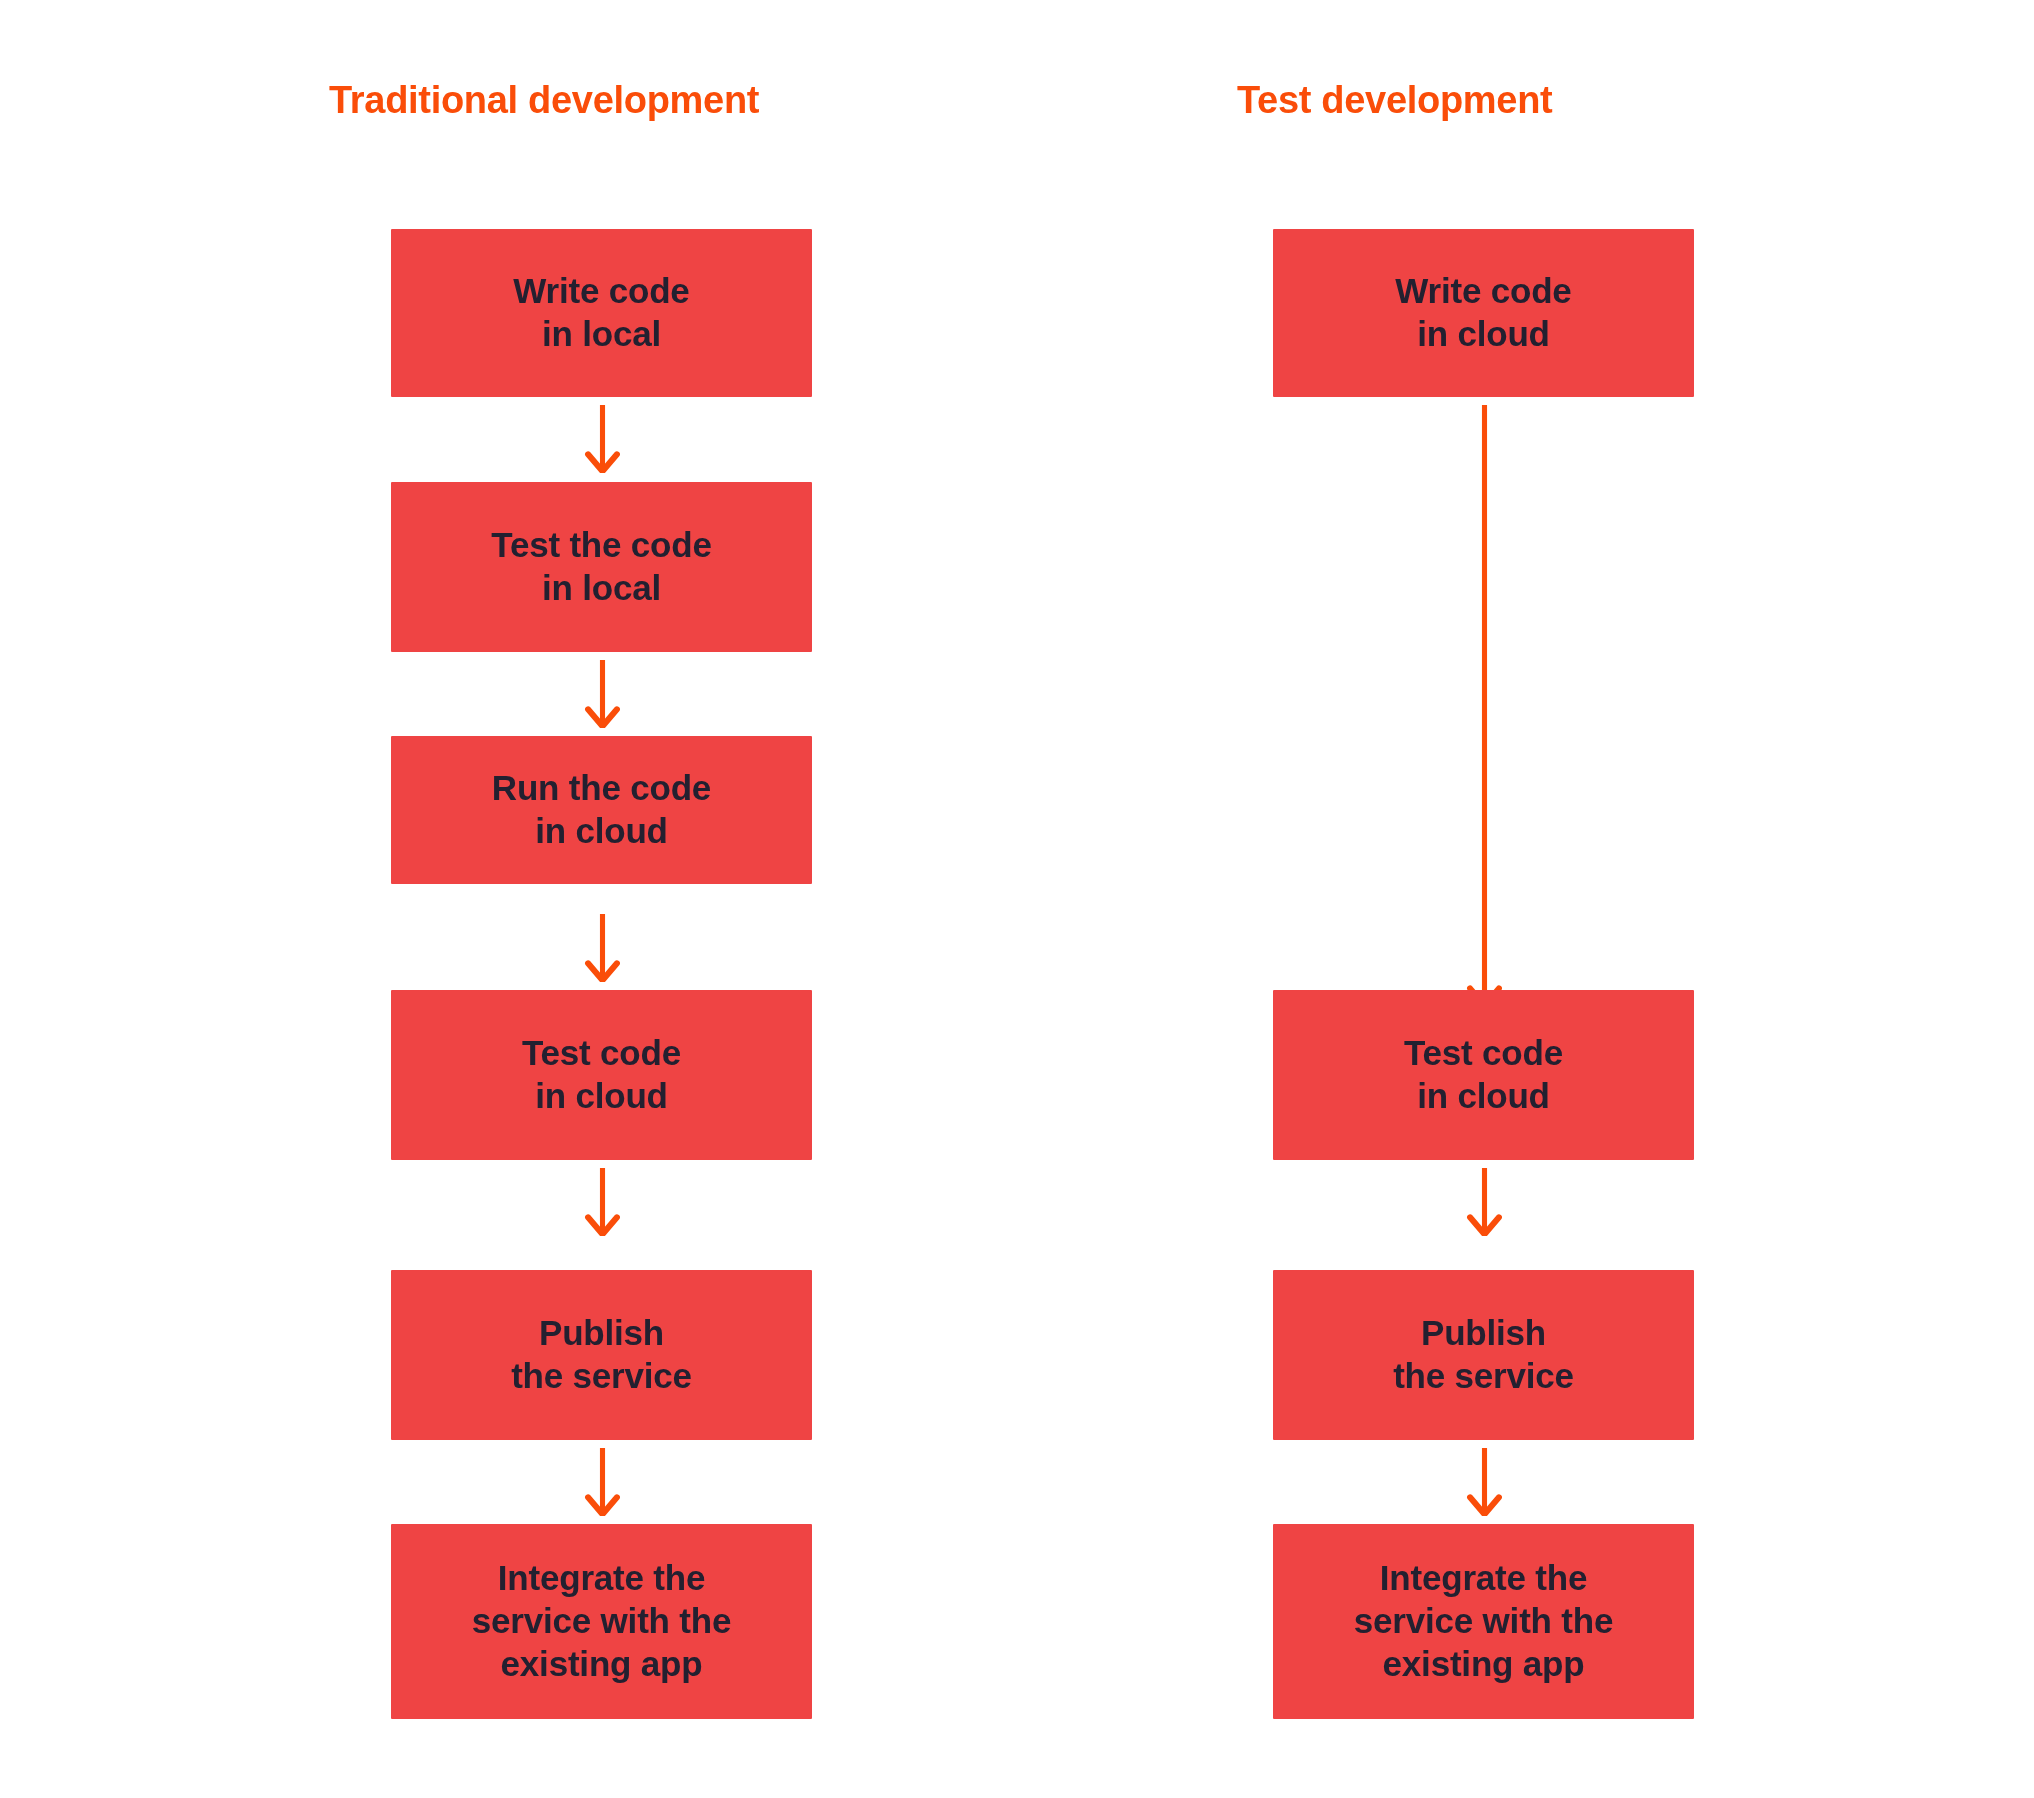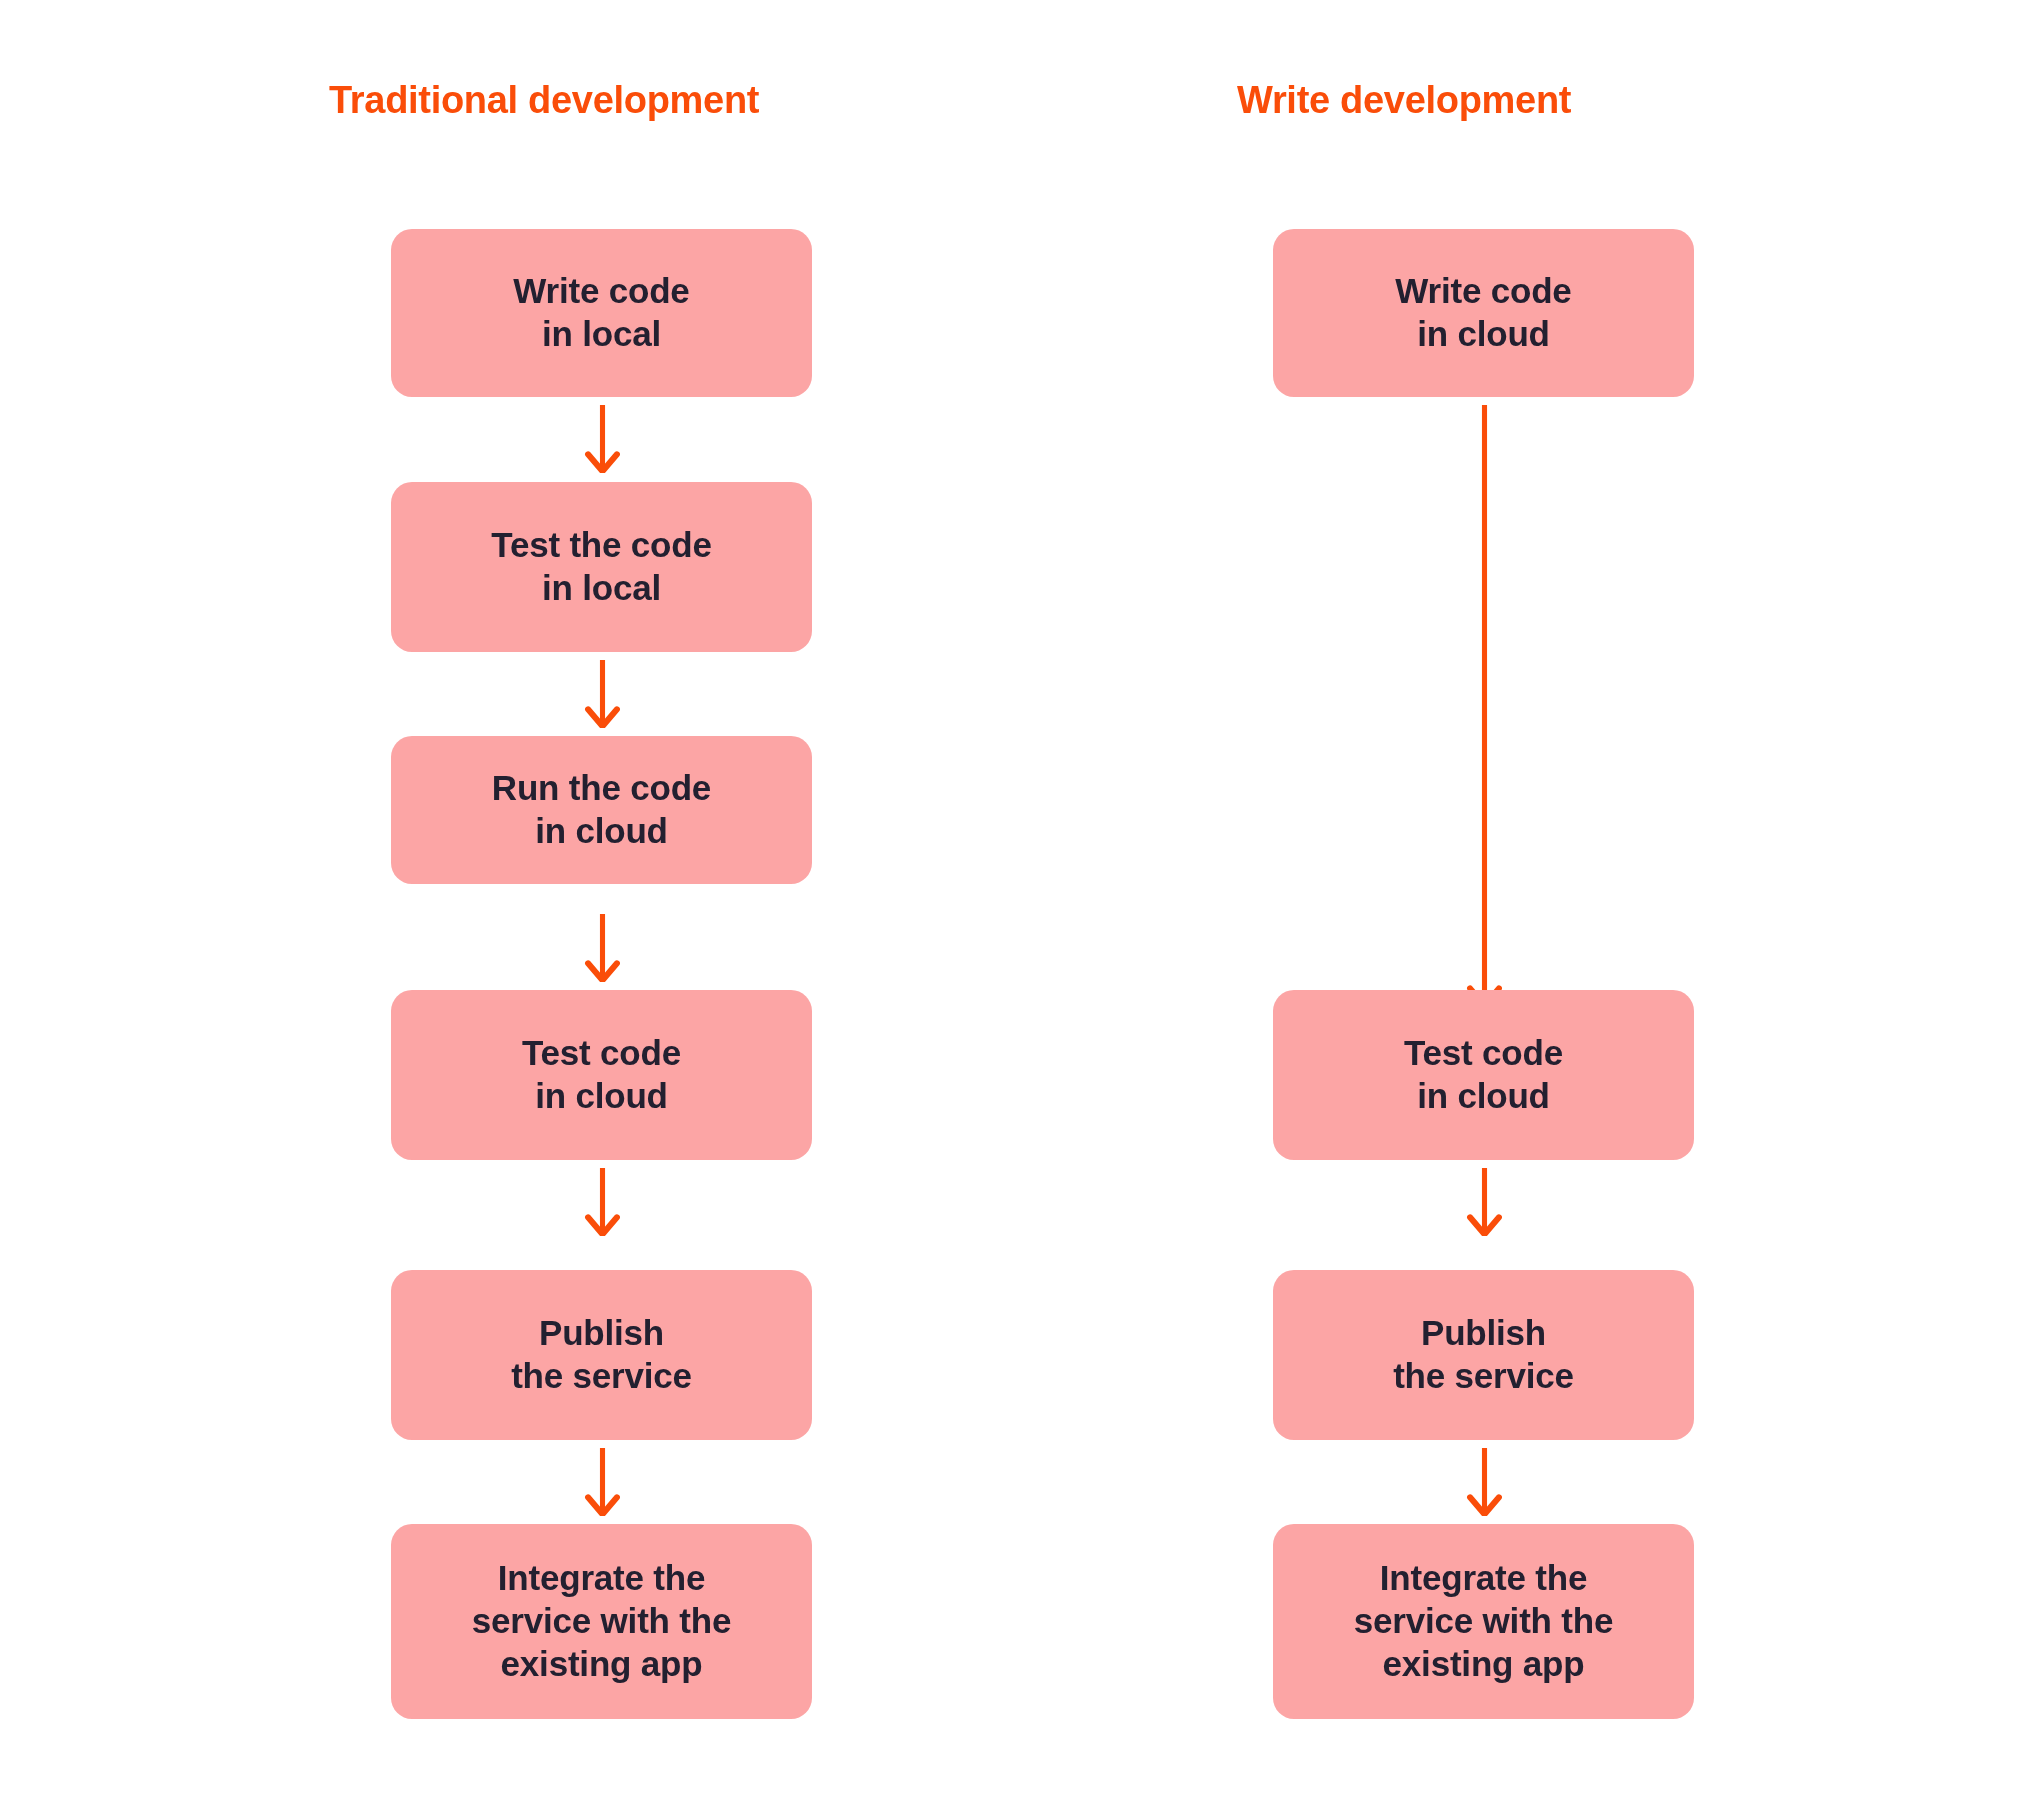--- a/index.html
+++ b/index.html
@@ -51,22 +51,22 @@
     position: absolute;
     top: 229px;
     left: 0;
     width: 421px;
   }
 
   .node {
     position: absolute;
     left: 0;
     width: 421px;
-    background: #fca5a5;
-    border-radius: 21px;
+    background: #ef4444;
+    border-radius: 1px;
     box-sizing: border-box;
     display: flex;
     align-items: center;
     justify-content: center;
     text-align: center;
   }
 
   .node-label {
     font-size: 35px;
     font-weight: bold;
@@ -159,21 +159,21 @@
         <span class="node-label">Integrate the
 service with the
 existing app</span>
       </div>
 
     </div>
   </div>
 
   <div class="column" id="column-cloud">
 
-    <div class="column-title">Write development</div>
+    <div class="column-title">Test development</div>
 
     <div class="flow">
 
       <div class="node" style="top:0px;height:168px;">
         <span class="node-label">Write code
 in cloud</span>
       </div>
 
       <div class="connector" style="top:176px;height:602px;">
         <svg viewBox="0 0 60 710" preserveAspectRatio="none">

